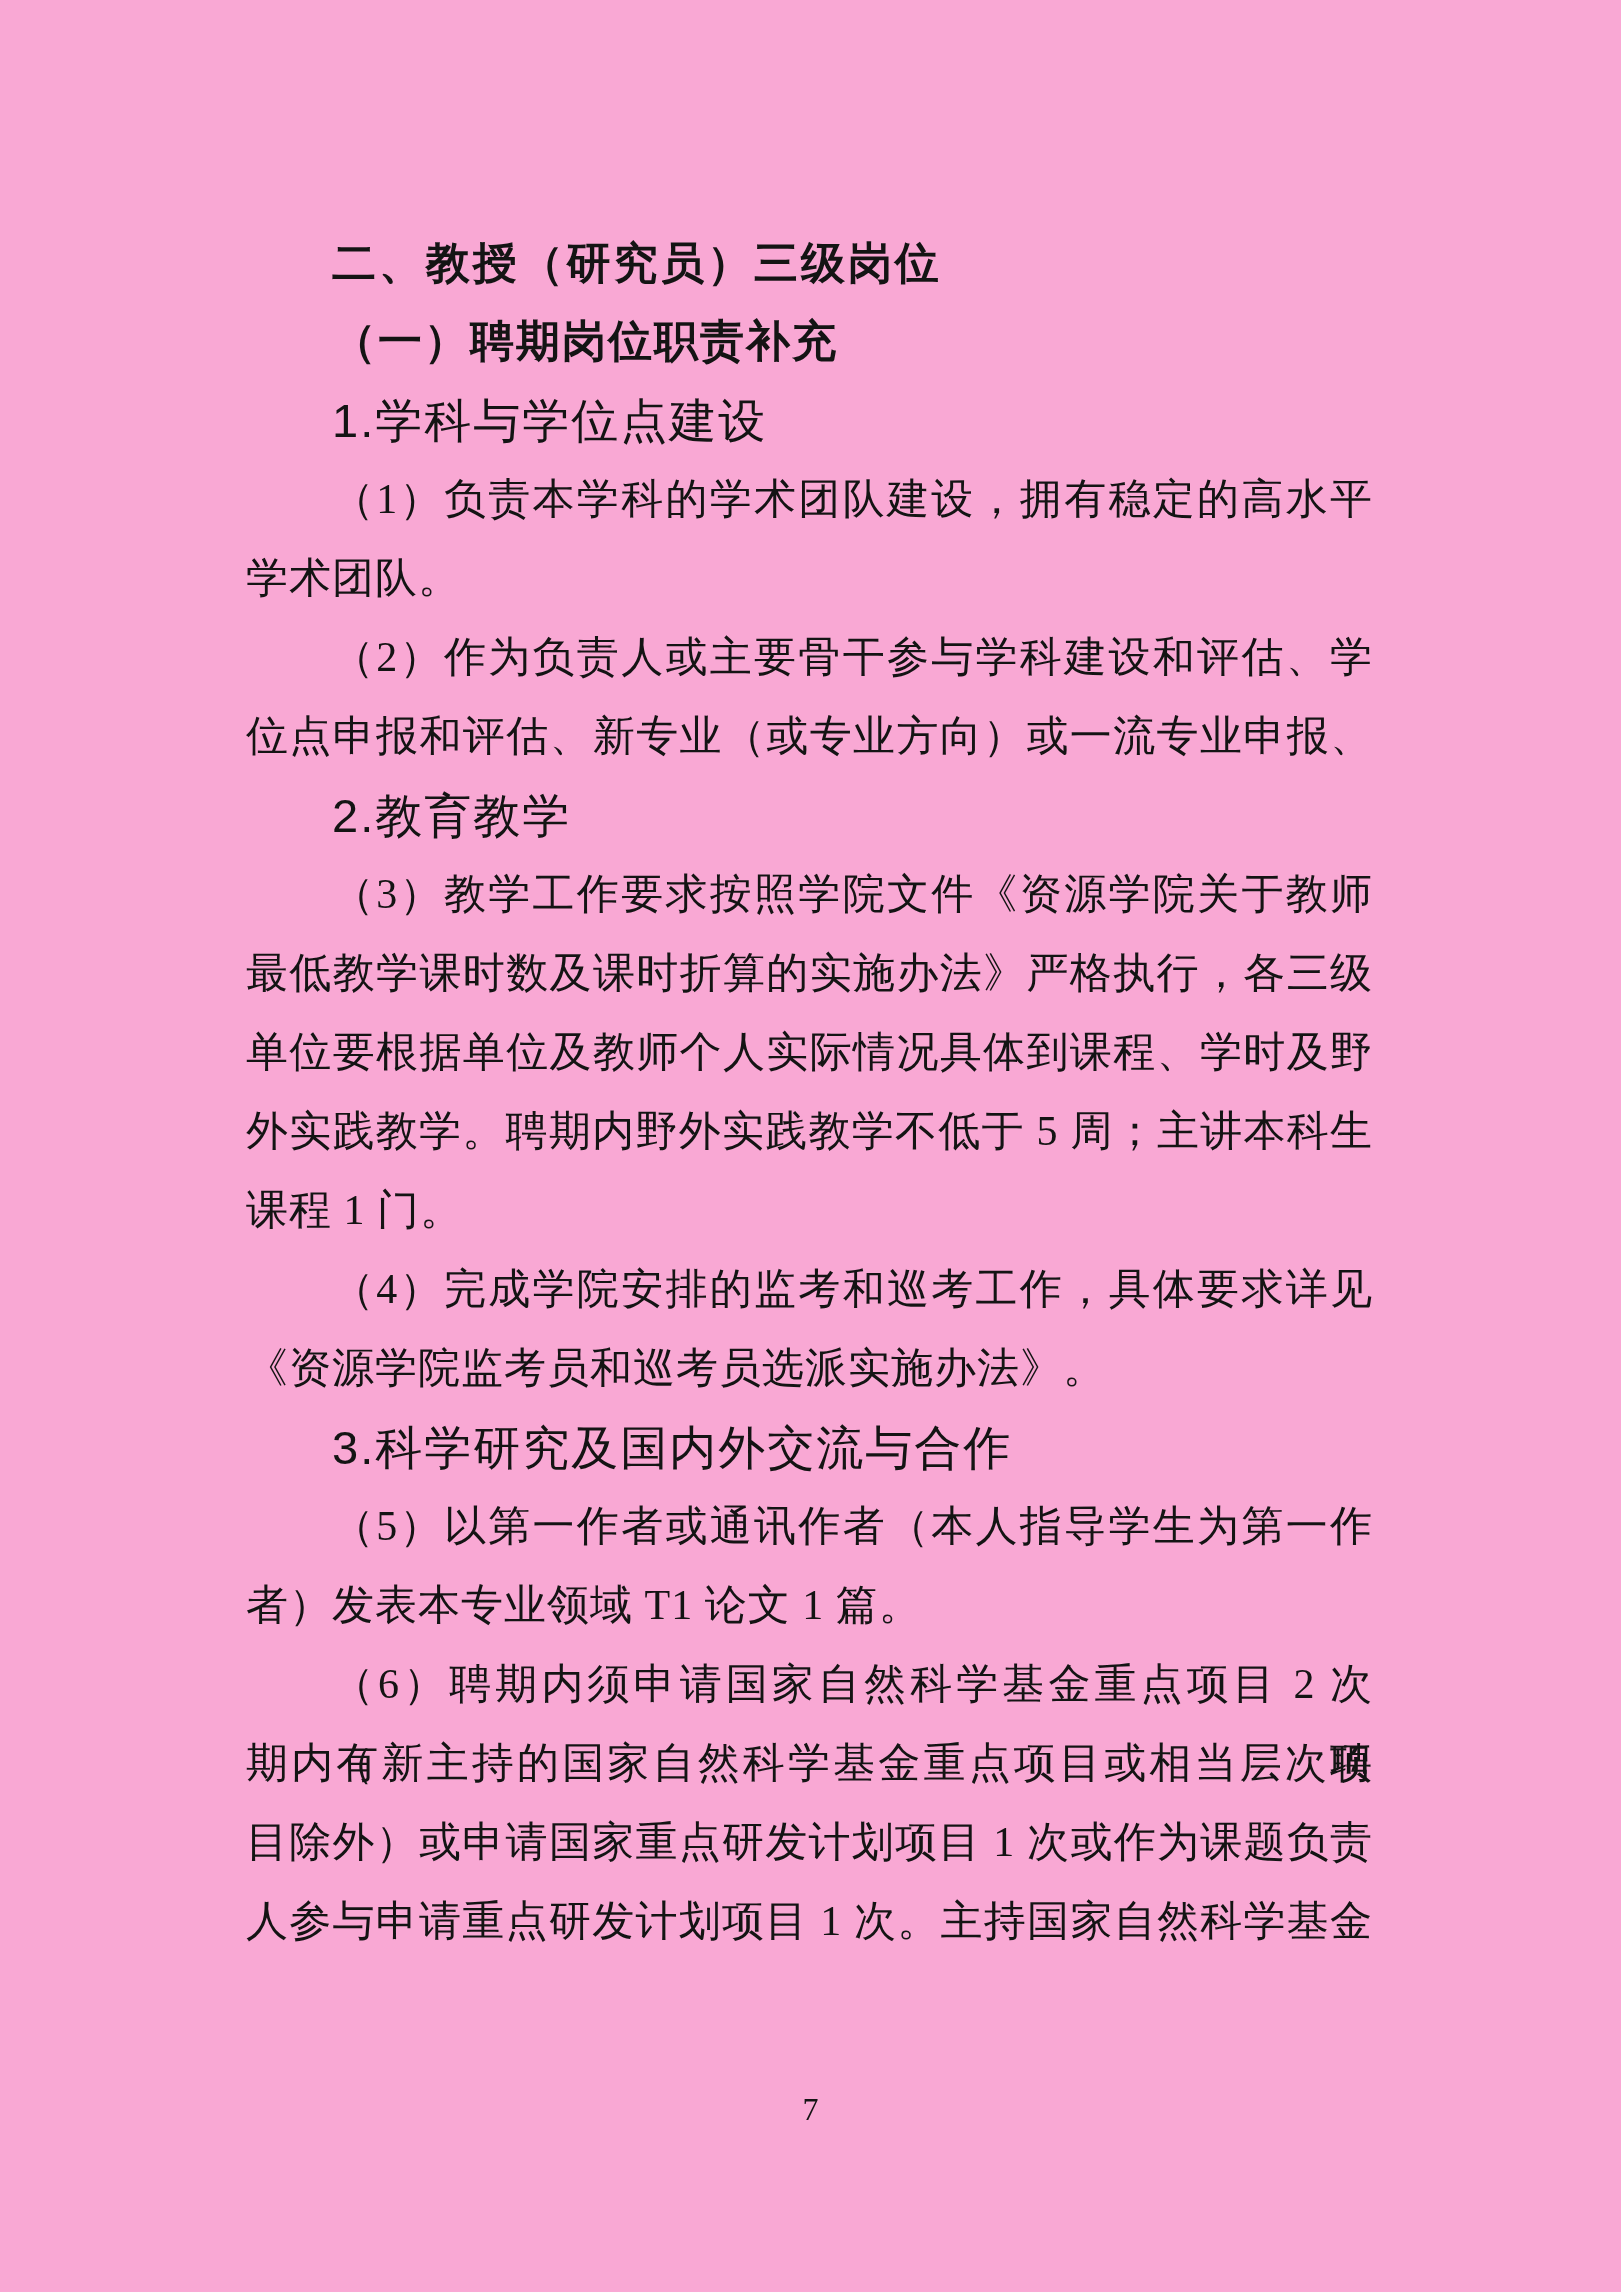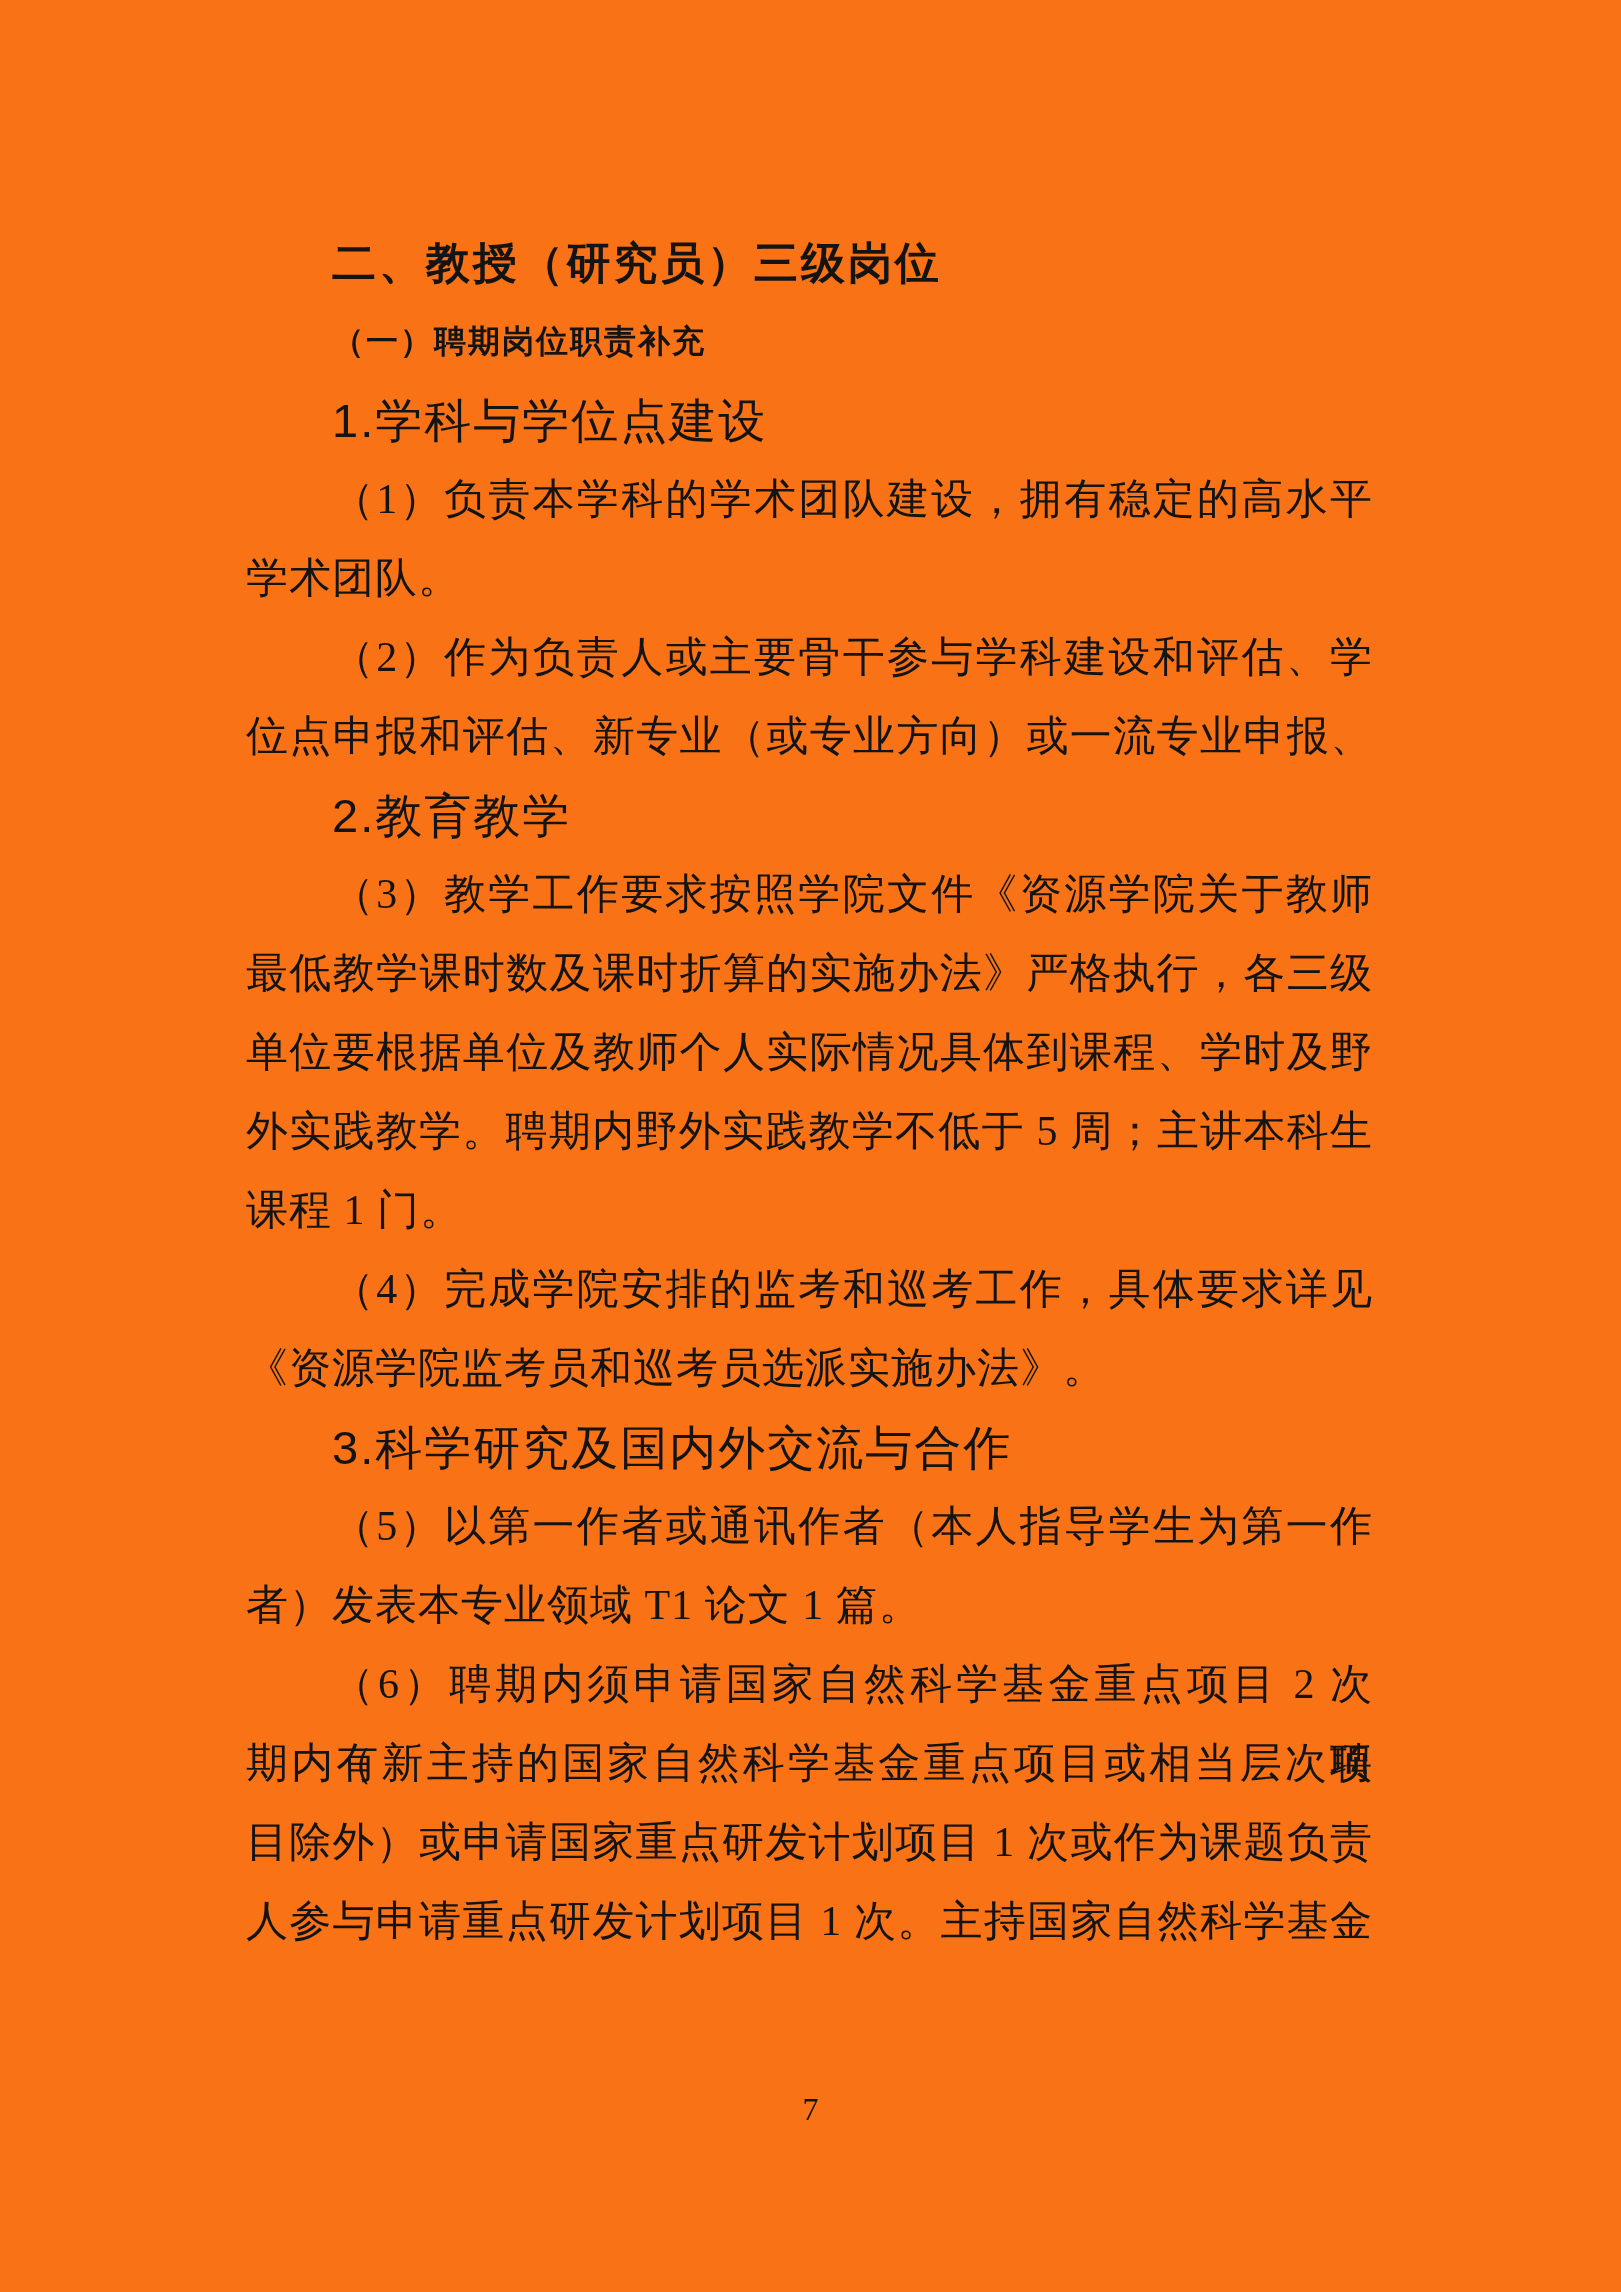--- a/index.html
+++ b/index.html
@@ -5,21 +5,21 @@
   html, body {
     margin: 0;
     padding: 0;
     background: #e8e8e8;
   }
   .page {
     position: relative;
     width: 1621px;
     height: 2293px;
     margin: 0 auto;
-    background: #f97316;
+    background: #f9a8d4;
     overflow: hidden;
     color: #141414;
     font-family: "Liberation Serif", "DejaVu Serif", serif;
   }
   .text-block {
     position: absolute;
     left: 246px;
     top: 223px;
     width: 1127px;
   }
@@ -41,21 +41,21 @@
   }
   .h1 {
     font-family: "Liberation Sans", "DejaVu Sans", sans-serif;
     font-weight: 700;
     font-size: 44px;
     letter-spacing: 2.9px;
   }
   .h2 {
     font-family: "Liberation Serif", "DejaVu Serif", serif;
     font-weight: 700;
-    font-size: 32px;
+    font-size: 44px;
     letter-spacing: 2px;
   }
   .h3 {
     font-family: "Liberation Sans", "DejaVu Sans", sans-serif;
     font-weight: 400;
     font-size: 47px;
     letter-spacing: 2px;
   }
   .page-number {
     position: absolute;

